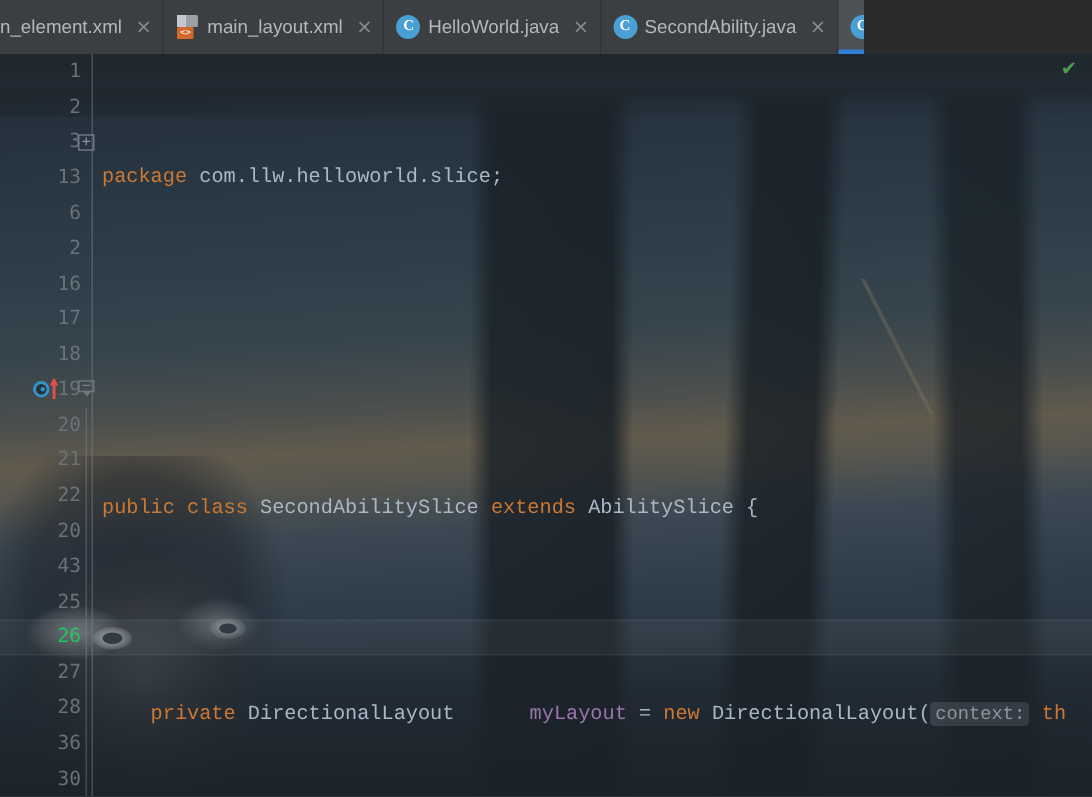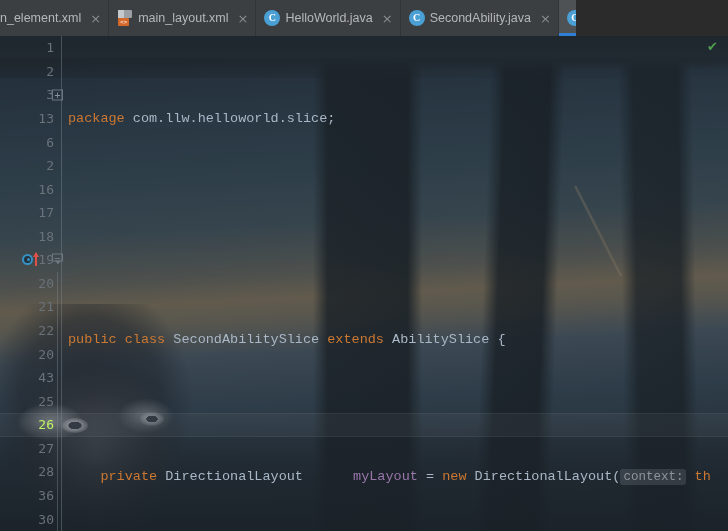--- a/index.html
+++ b/index.html
@@ -201,21 +201,21 @@
     height: 23.57px;
     display: flex;
     align-items: center;
     justify-content: flex-end;
     padding-right: 8px;
     box-sizing: border-box;
     font-family: "DejaVu Sans Mono", monospace;
     font-size: 13px;
     color: #6a727a;
   }
-  .gutter-line.cur { color: #bef264; }
+  .gutter-line.cur { color: #22c55e; }
   .gutter-sep {
     position: absolute;
     left: 61px; top: 0; bottom: 0;
     width: 1px;
     background: rgba(120,132,142,0.45);
     z-index: 5;
   }
 
   
   .gm {

